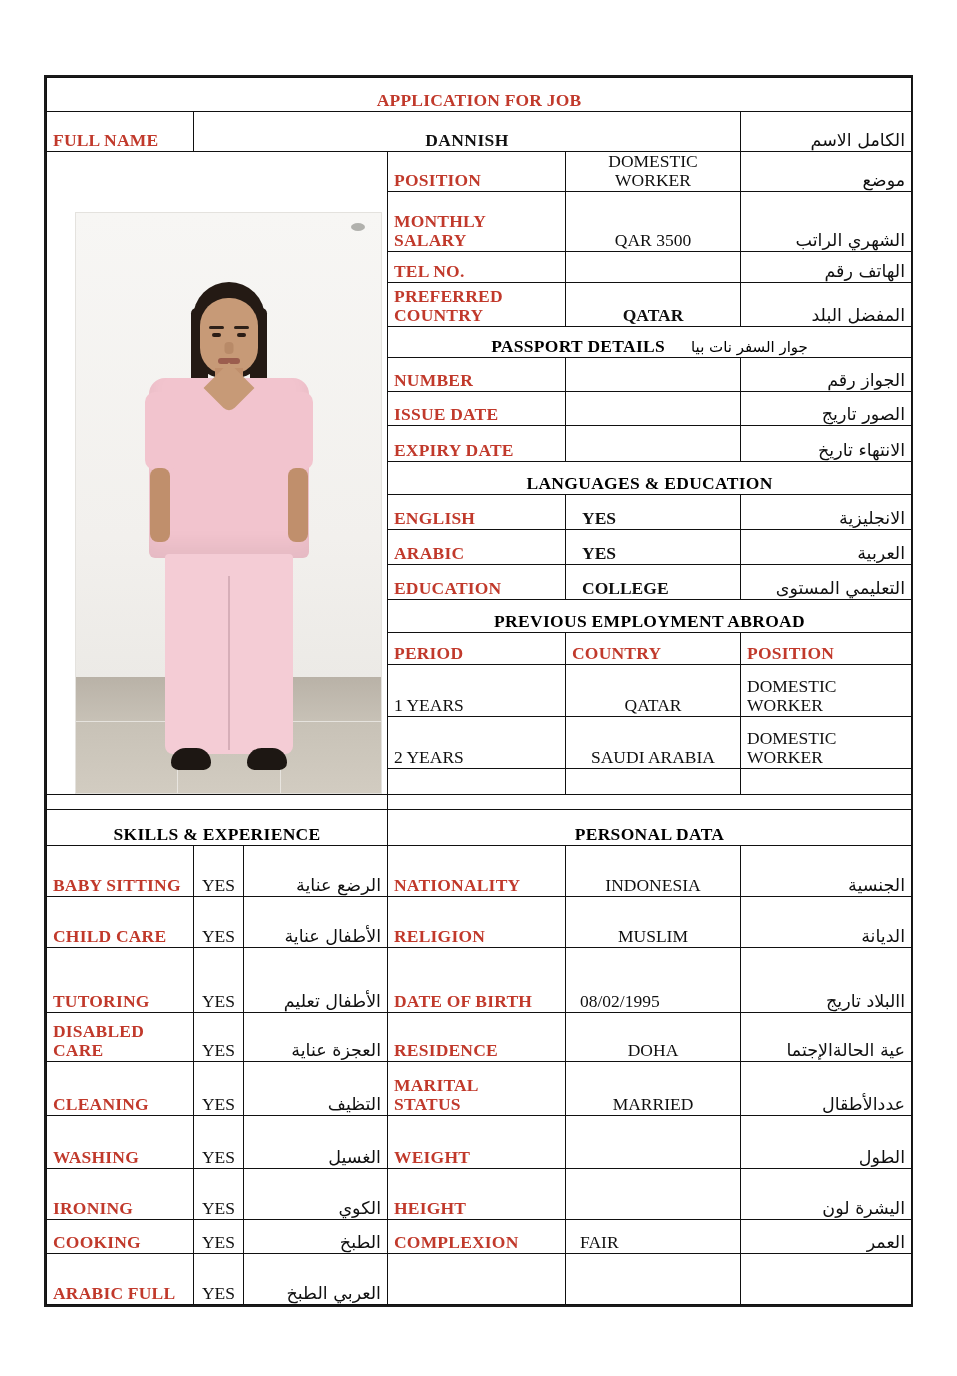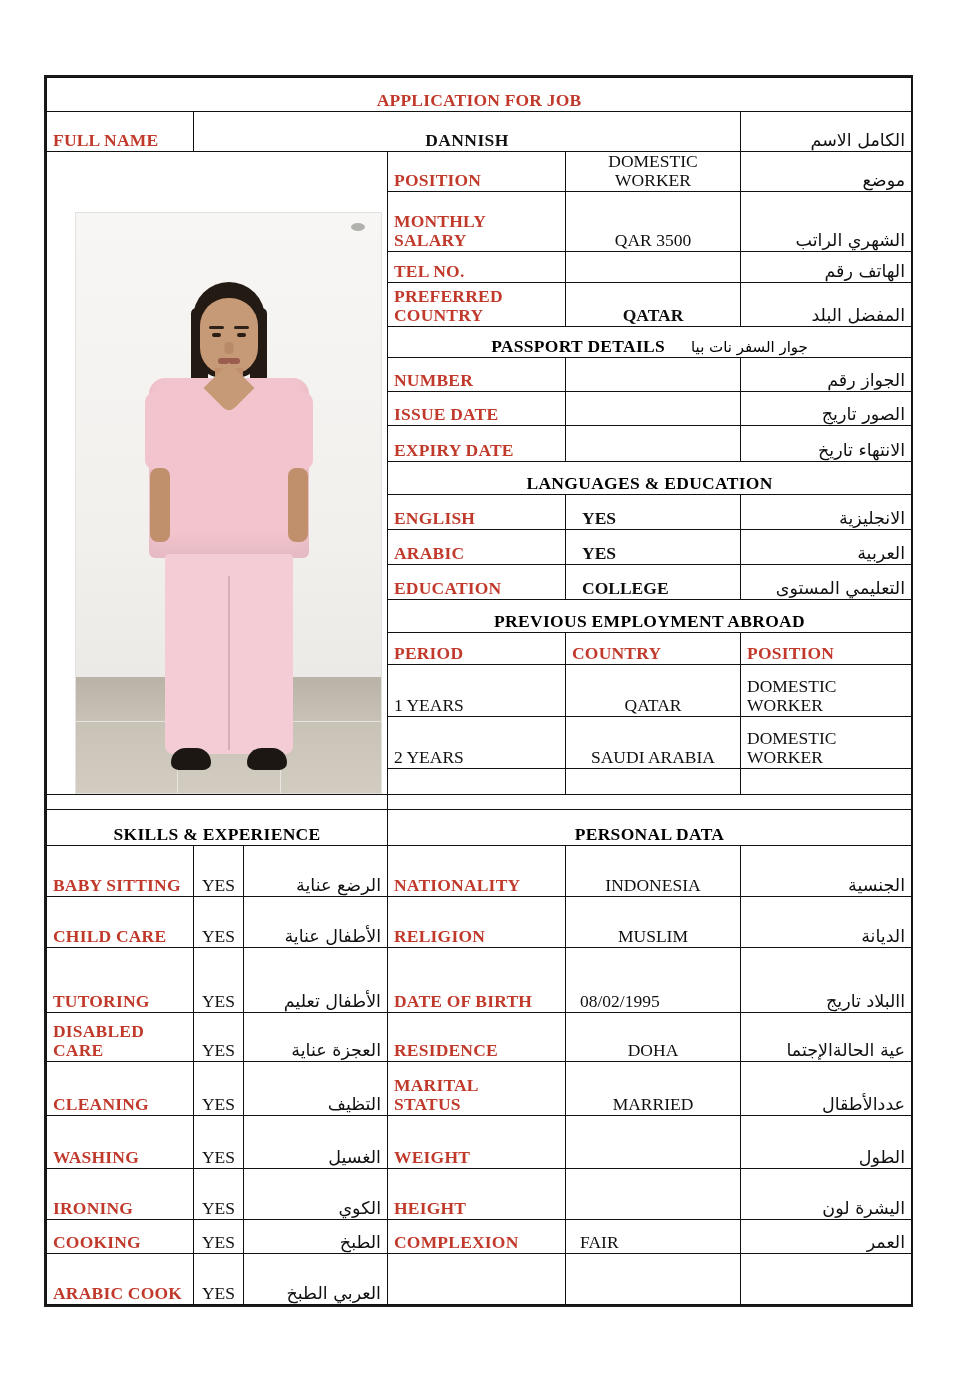--- a/index.html
+++ b/index.html
@@ -418,21 +418,21 @@
         <tr>
           <td class="red" style="height:31px">COOKING</td>
           <td class="yes-cell">YES</td>
           <td class="arabic">الطبخ</td>
           <td class="red">COMPLEXION</td>
           <td class="blk" style="padding-left:14px">FAIR</td>
           <td class="arabic">العمر</td>
         </tr>
 
         <tr>
-          <td class="red" style="height:51px">ARABIC COOK</td>
+          <td class="red" style="height:51px">ARABIC FULL</td>
           <td class="yes-cell">YES</td>
           <td class="arabic">العربي الطبخ</td>
           <td class="red"></td>
           <td class="blk ctr"></td>
           <td class="arabic"></td>
         </tr>
 
       </tbody>
     </table>
   </div>

